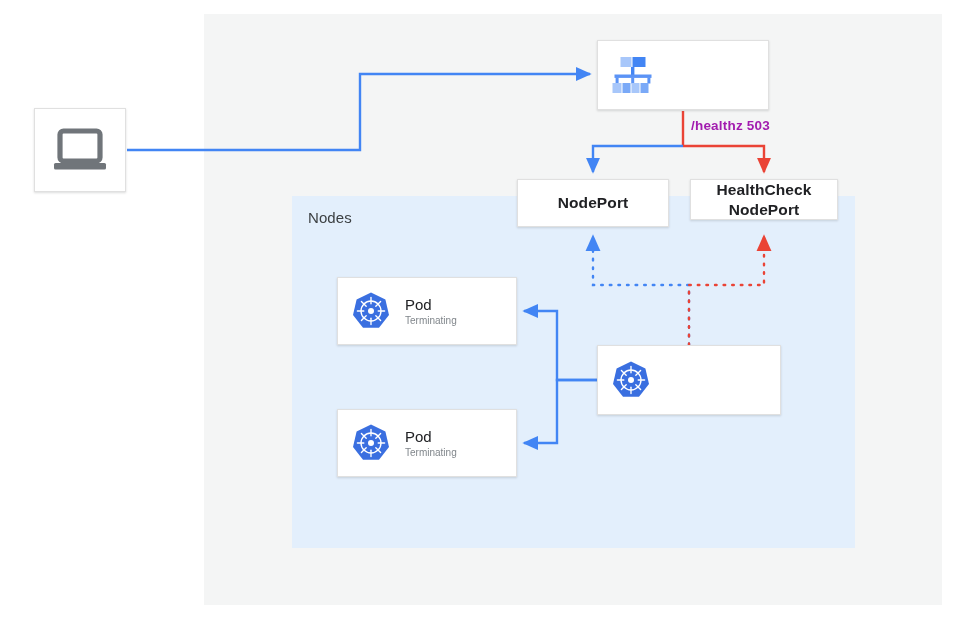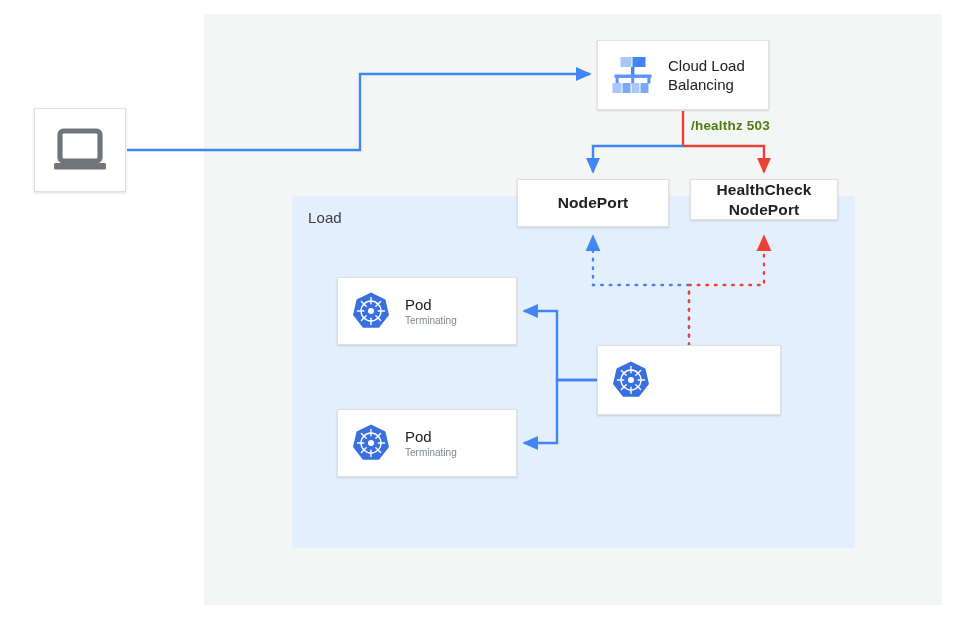--- a/index.html
+++ b/index.html
@@ -79,33 +79,33 @@
     position: absolute;
     left: 0; top: 0;
     width: 965px; height: 623px;
     pointer-events: none;
   }
   .healthz-label {
     position: absolute;
     left: 691px; top: 118px;
     font-size: 13.5px;
     font-weight: bold;
-    color: #4d7c0f;
+    color: #a21caf;
     letter-spacing: .2px;
     white-space: nowrap;
   }
 </style>
 </head>
 <body>
 
 <div id="canvas">
 
   <div class="panel-outer"></div>
   <div class="panel-nodes"></div>
-  <div class="panel-nodes-label">Load</div>
+  <div class="panel-nodes-label">Nodes</div>
 
   <svg id="wires" viewBox="0 0 965 623" xmlns="http://www.w3.org/2000/svg">
     <defs>
       <marker id="arrow-blue-r" viewBox="0 0 10 10" refX="8.5" refY="5" markerWidth="7" markerHeight="7" orient="auto-start-reverse">
         <path d="M 0 0.8 L 9.5 5 L 0 9.2 z" fill="#4285f4"></path>
       </marker>
       <marker id="arrow-blue-d" viewBox="0 0 10 10" refX="8.5" refY="5" markerWidth="7" markerHeight="7" orient="auto-start-reverse">
         <path d="M 0 0.8 L 9.5 5 L 0 9.2 z" fill="#4285f4"></path>
       </marker>
       <marker id="arrow-red-d" viewBox="0 0 10 10" refX="8.5" refY="5" markerWidth="7" markerHeight="7" orient="auto-start-reverse">
@@ -156,24 +156,20 @@
 
       <rect x="6.6" y="25.5" width="3" height="6" fill="#5b93f6"></rect>
       <rect x="22.2" y="25.5" width="3" height="6" fill="#5b93f6"></rect>
       <rect x="38.4" y="25.5" width="3" height="6" fill="#5b93f6"></rect>
 
       <rect x="3.5" y="31" width="9" height="10" fill="#a8c7fa"></rect>
       <rect x="13.5" y="31" width="8" height="10" fill="#7aa9f7"></rect>
       <rect x="22.5" y="31" width="8" height="10" fill="#a8c7fa"></rect>
       <rect x="31.5" y="31" width="8" height="10" fill="#7aa9f7"></rect>
     </svg>
-    <div class="labels">
-      <div class="box-title">Cloud Load</div>
-      <div class="box-title">Balancing</div>
-    </div>
   </div>
 
   <div class="box center" id="nodeport-box">
     <div class="box-title bold">NodePort</div>
   </div>
 
   <div class="box center" id="hcnp-box">
     <div>
       <div class="box-title bold">HealthCheck</div>
       <div class="box-title bold">NodePort</div>

